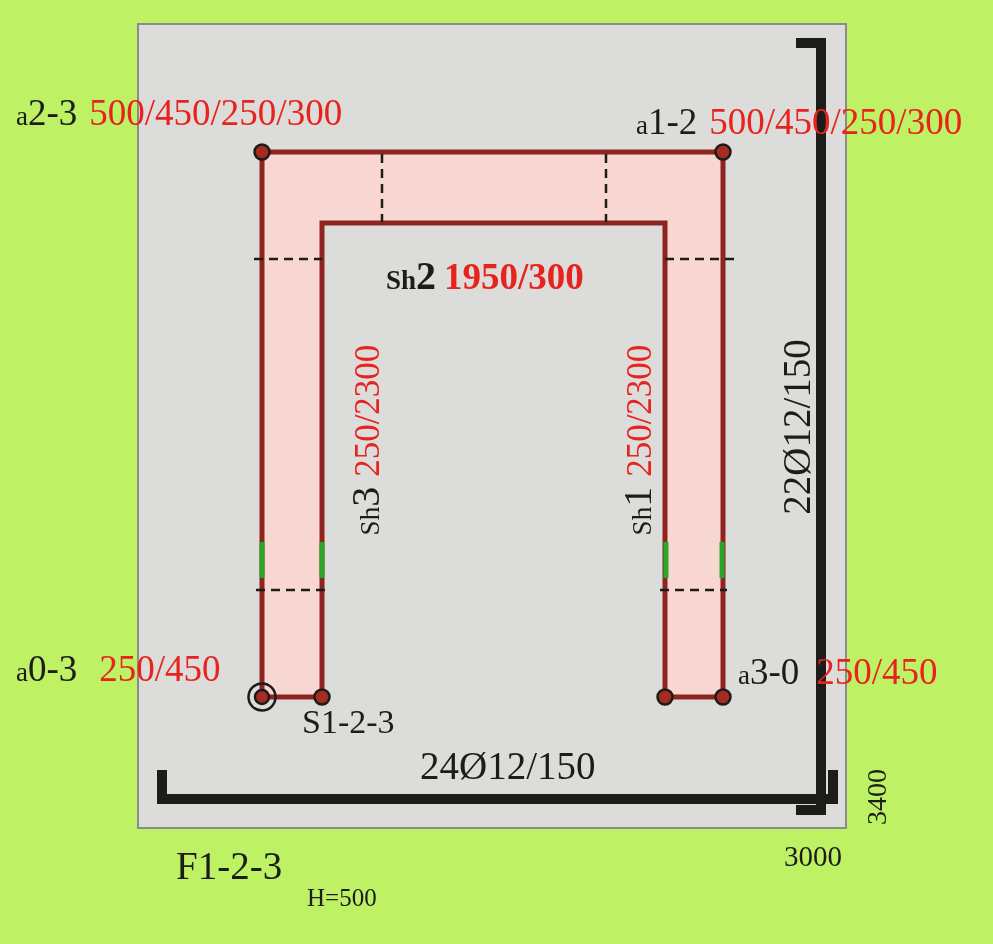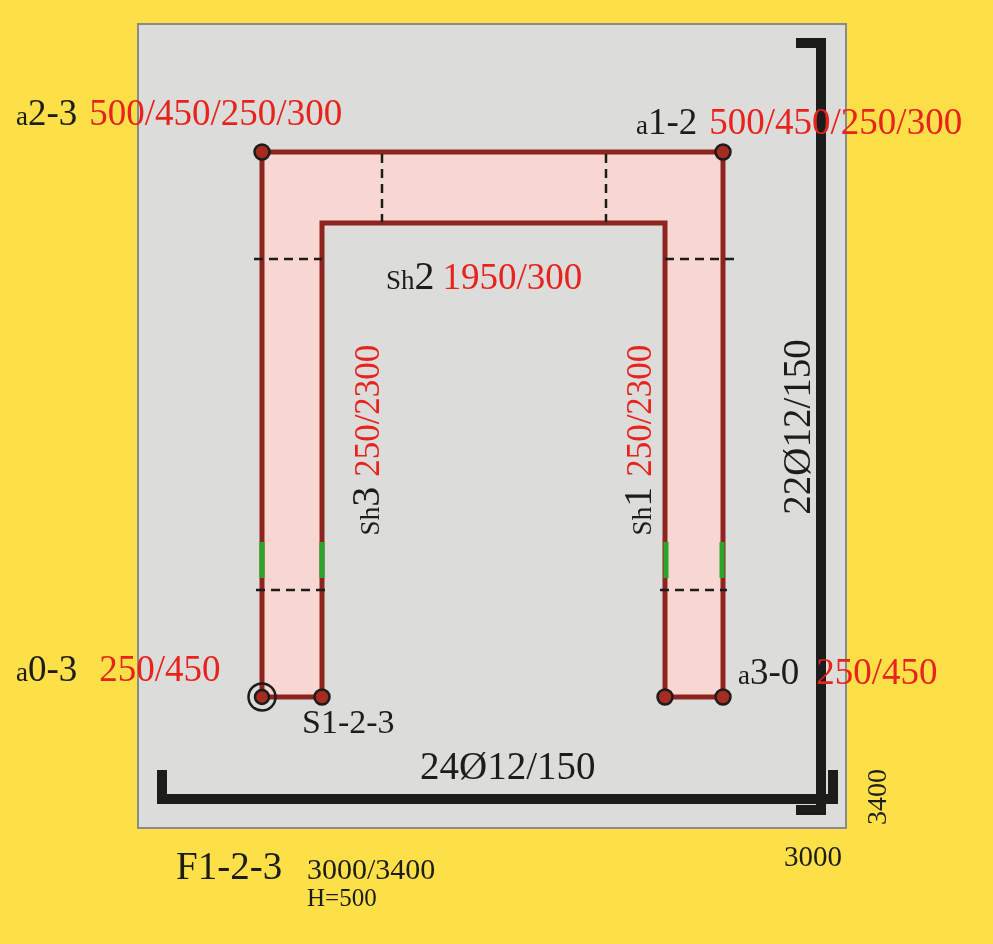--- a/index.html
+++ b/index.html
@@ -1,17 +1,17 @@
 <!DOCTYPE html>
 <html><head>
 <meta charset="utf-8">
 <style>
   html,body{margin:0;padding:0;background:#ffffff;}
   .stage{
-    position:relative;width:993px;height:944px;background:#fde047;
+    position:relative;width:993px;height:944px;background:#bef264;
     font-family:"Liberation Serif", serif;color:#1c1c1a;overflow:hidden;
   }
   .stage svg{position:absolute;left:0;top:0;}
   .lbl{position:absolute;white-space:nowrap;line-height:1;}
   .vlabel{position:absolute;transform:rotate(-90deg);text-align:center;white-space:nowrap;}
   .sub{font-size:27px;}
   .big{font-size:37px;}
   .num{font-size:40px;}
   .dims{font-size:37px;color:#e8221d;}
   .blk{color:#1c1c1a;}
@@ -66,21 +66,21 @@
   </div>
 
   <div class="lbl" style="left:16px;top:650px;">
     <span class="sub blk">a</span><span class="big blk">0-3</span><span class="dims" style="margin-left:22px;">250/450</span>
   </div>
 
   <div class="lbl" style="left:738px;top:653px;">
     <span class="sub blk">a</span><span class="big blk">3-0</span><span class="dims" style="margin-left:17px;">250/450</span>
   </div>
 
-  <div class="lbl" style="left:386px;top:256px;">
+  <div class="lbl" style="left:386px;top:256px;font-weight:bold;">
     <span class="sub blk">Sh</span><span class="num blk">2</span><span class="dims" style="margin-left:8px;">1950/300</span>
   </div>
 
   <div class="vlabel" style="left:251px;top:418px;width:230px;height:44px;line-height:44px;">
     <span class="sub blk">Sh</span><span class="num blk">3</span><span class="dims" style="margin-left:10px;font-size:35px;">250/2300</span>
   </div>
 
   <div class="vlabel" style="left:523px;top:418px;width:230px;height:44px;line-height:44px;">
     <span class="sub blk">Sh</span><span class="num blk">1</span><span class="dims" style="margin-left:10px;font-size:35px;">250/2300</span>
   </div>
@@ -88,16 +88,15 @@
   <div class="lbl" style="left:302px;top:705px;font-size:34px;font-family:Liberation Serif, serif;">S1-2-3</div>
 
   <div class="lbl" style="left:420px;top:746px;font-size:39px;">24Ø12/150</div>
 
   <div class="vlabel" style="left:692px;top:405px;width:210px;height:44px;line-height:44px;font-size:39px;">22Ø12/150</div>
 
   <div class="vlabel" style="left:841px;top:782px;width:72px;height:30px;line-height:30px;font-size:28px;">3400</div>
   <div class="lbl" style="left:784px;top:842px;font-size:29px;">3000</div>
 
   <div class="lbl" style="left:176px;top:846px;font-size:39px;">F1-2-3</div>
-  <div class="lbl" style="left:307px;top:854px;font-size:30px;">3000/3400</div>
   <div class="lbl" style="left:307px;top:885px;font-size:25px;">H=500</div>
 
 </div>
 
 </body></html>

